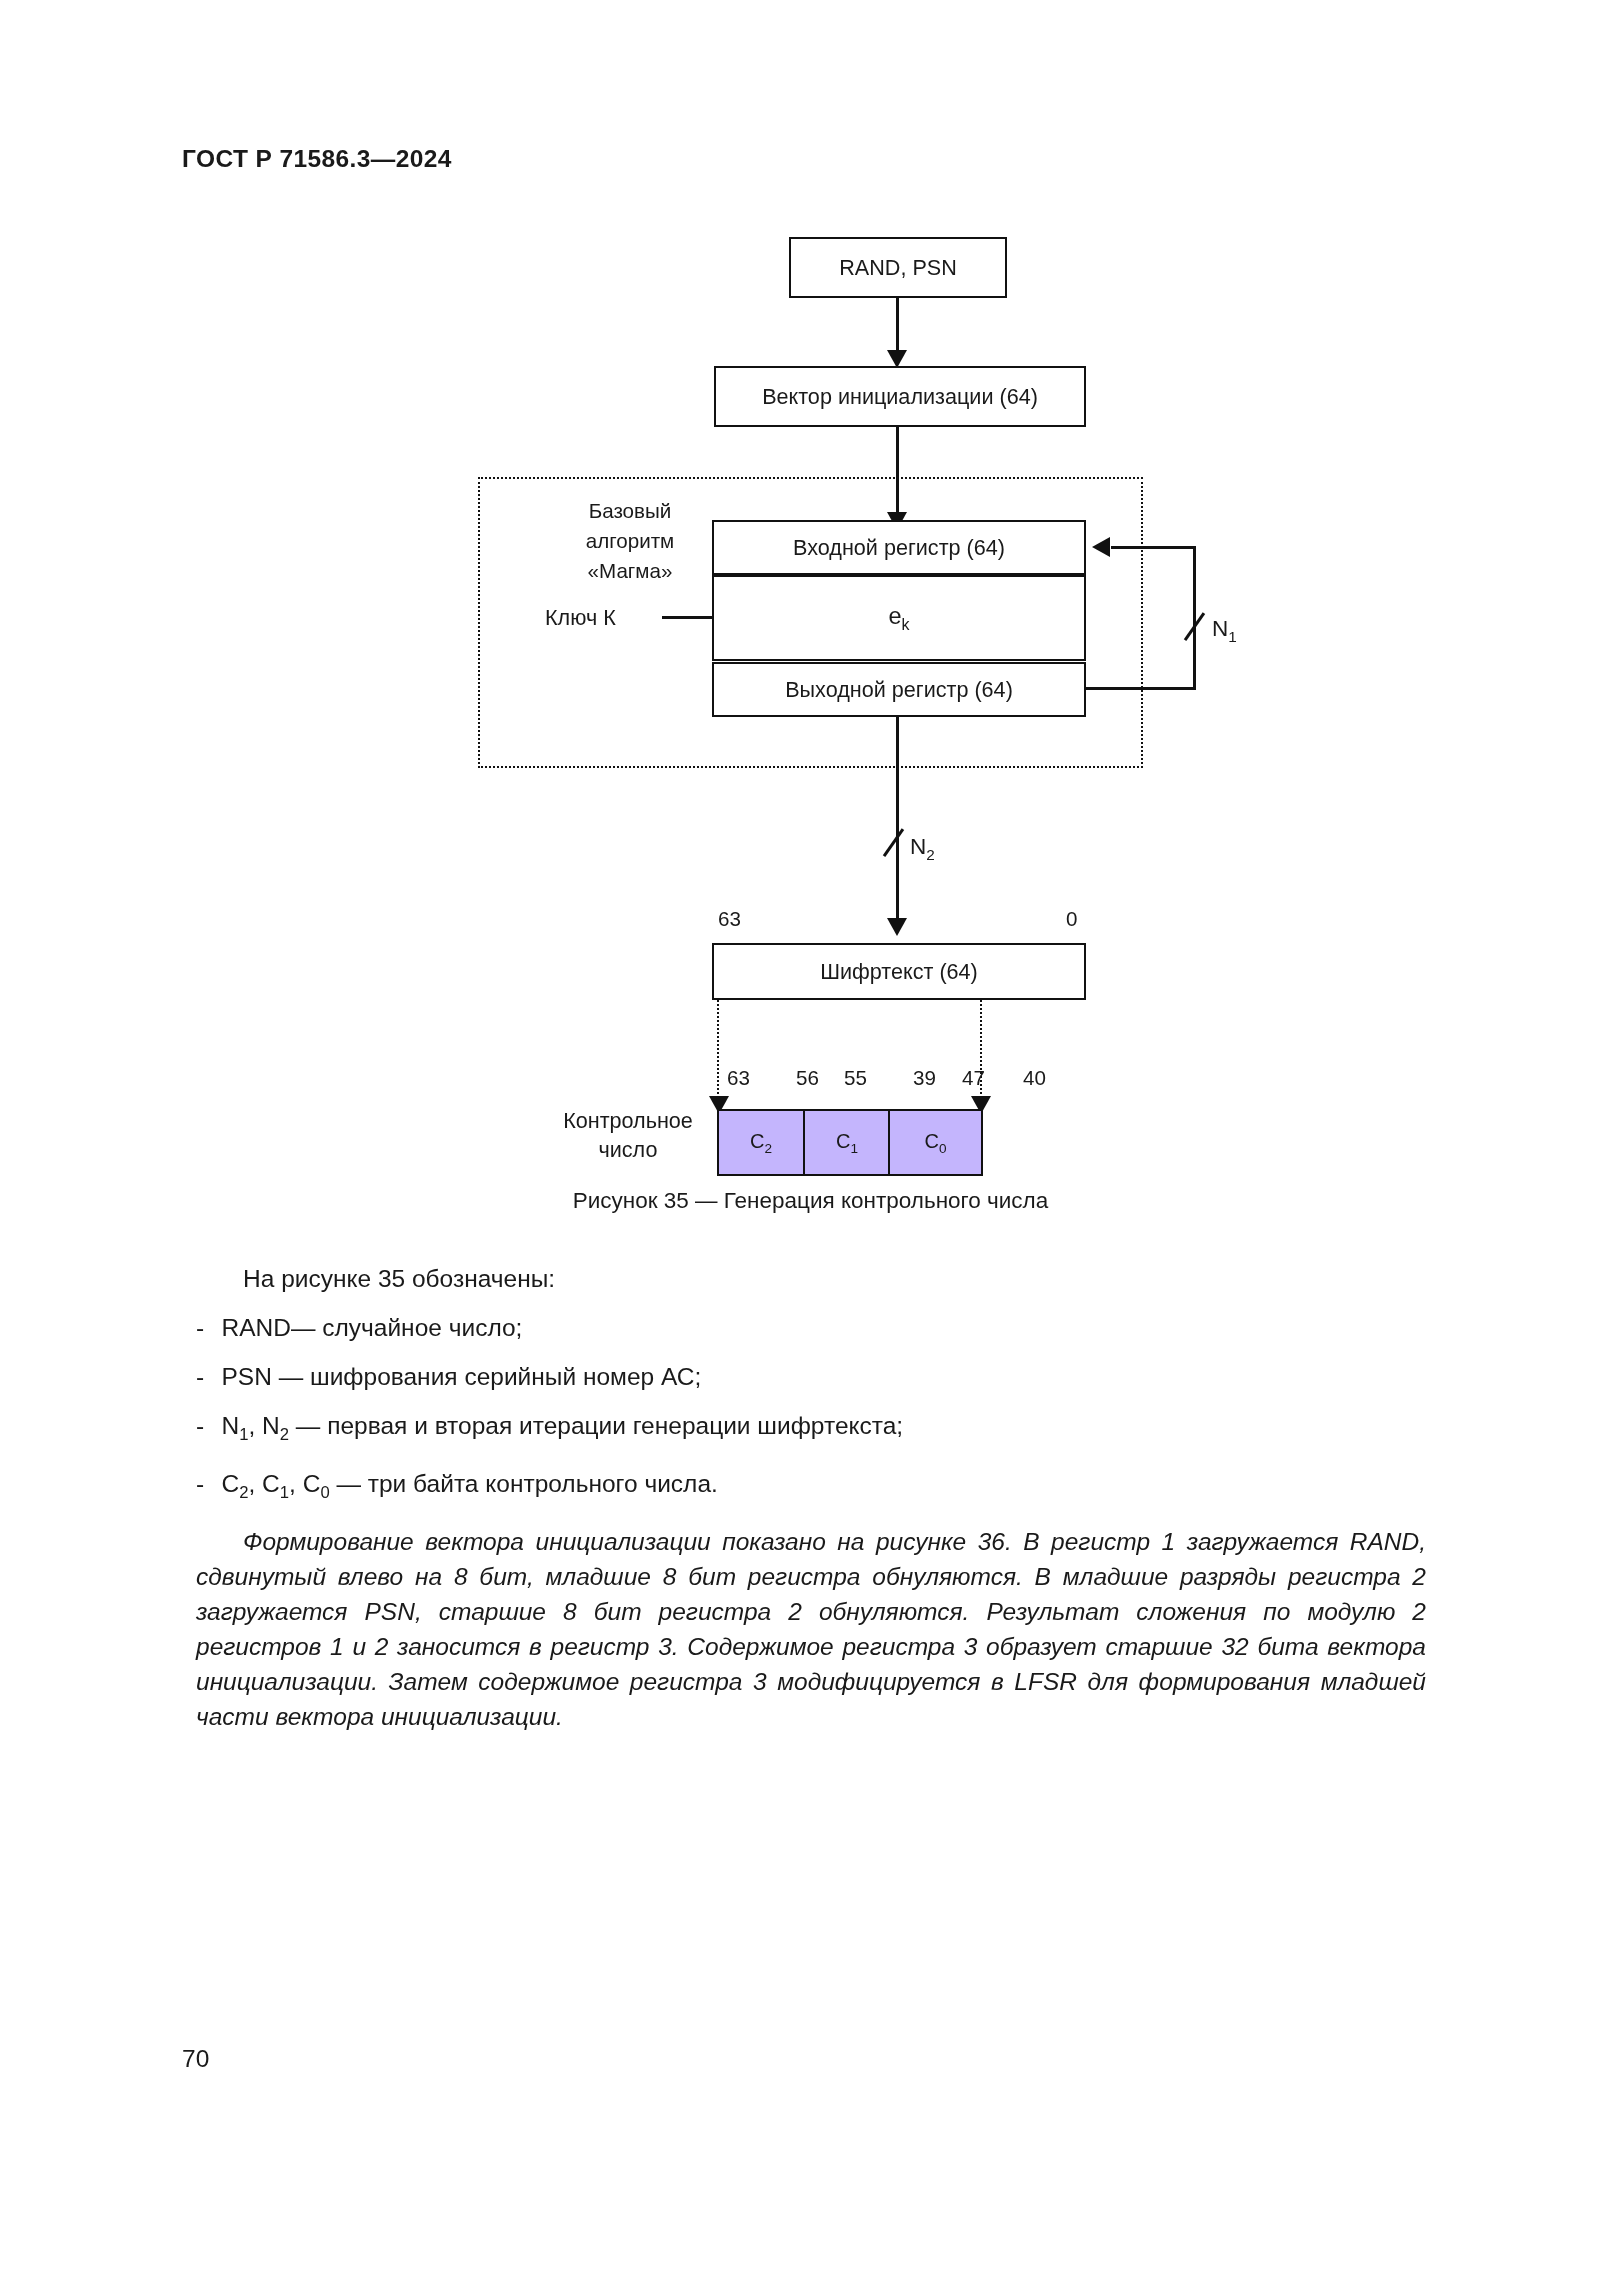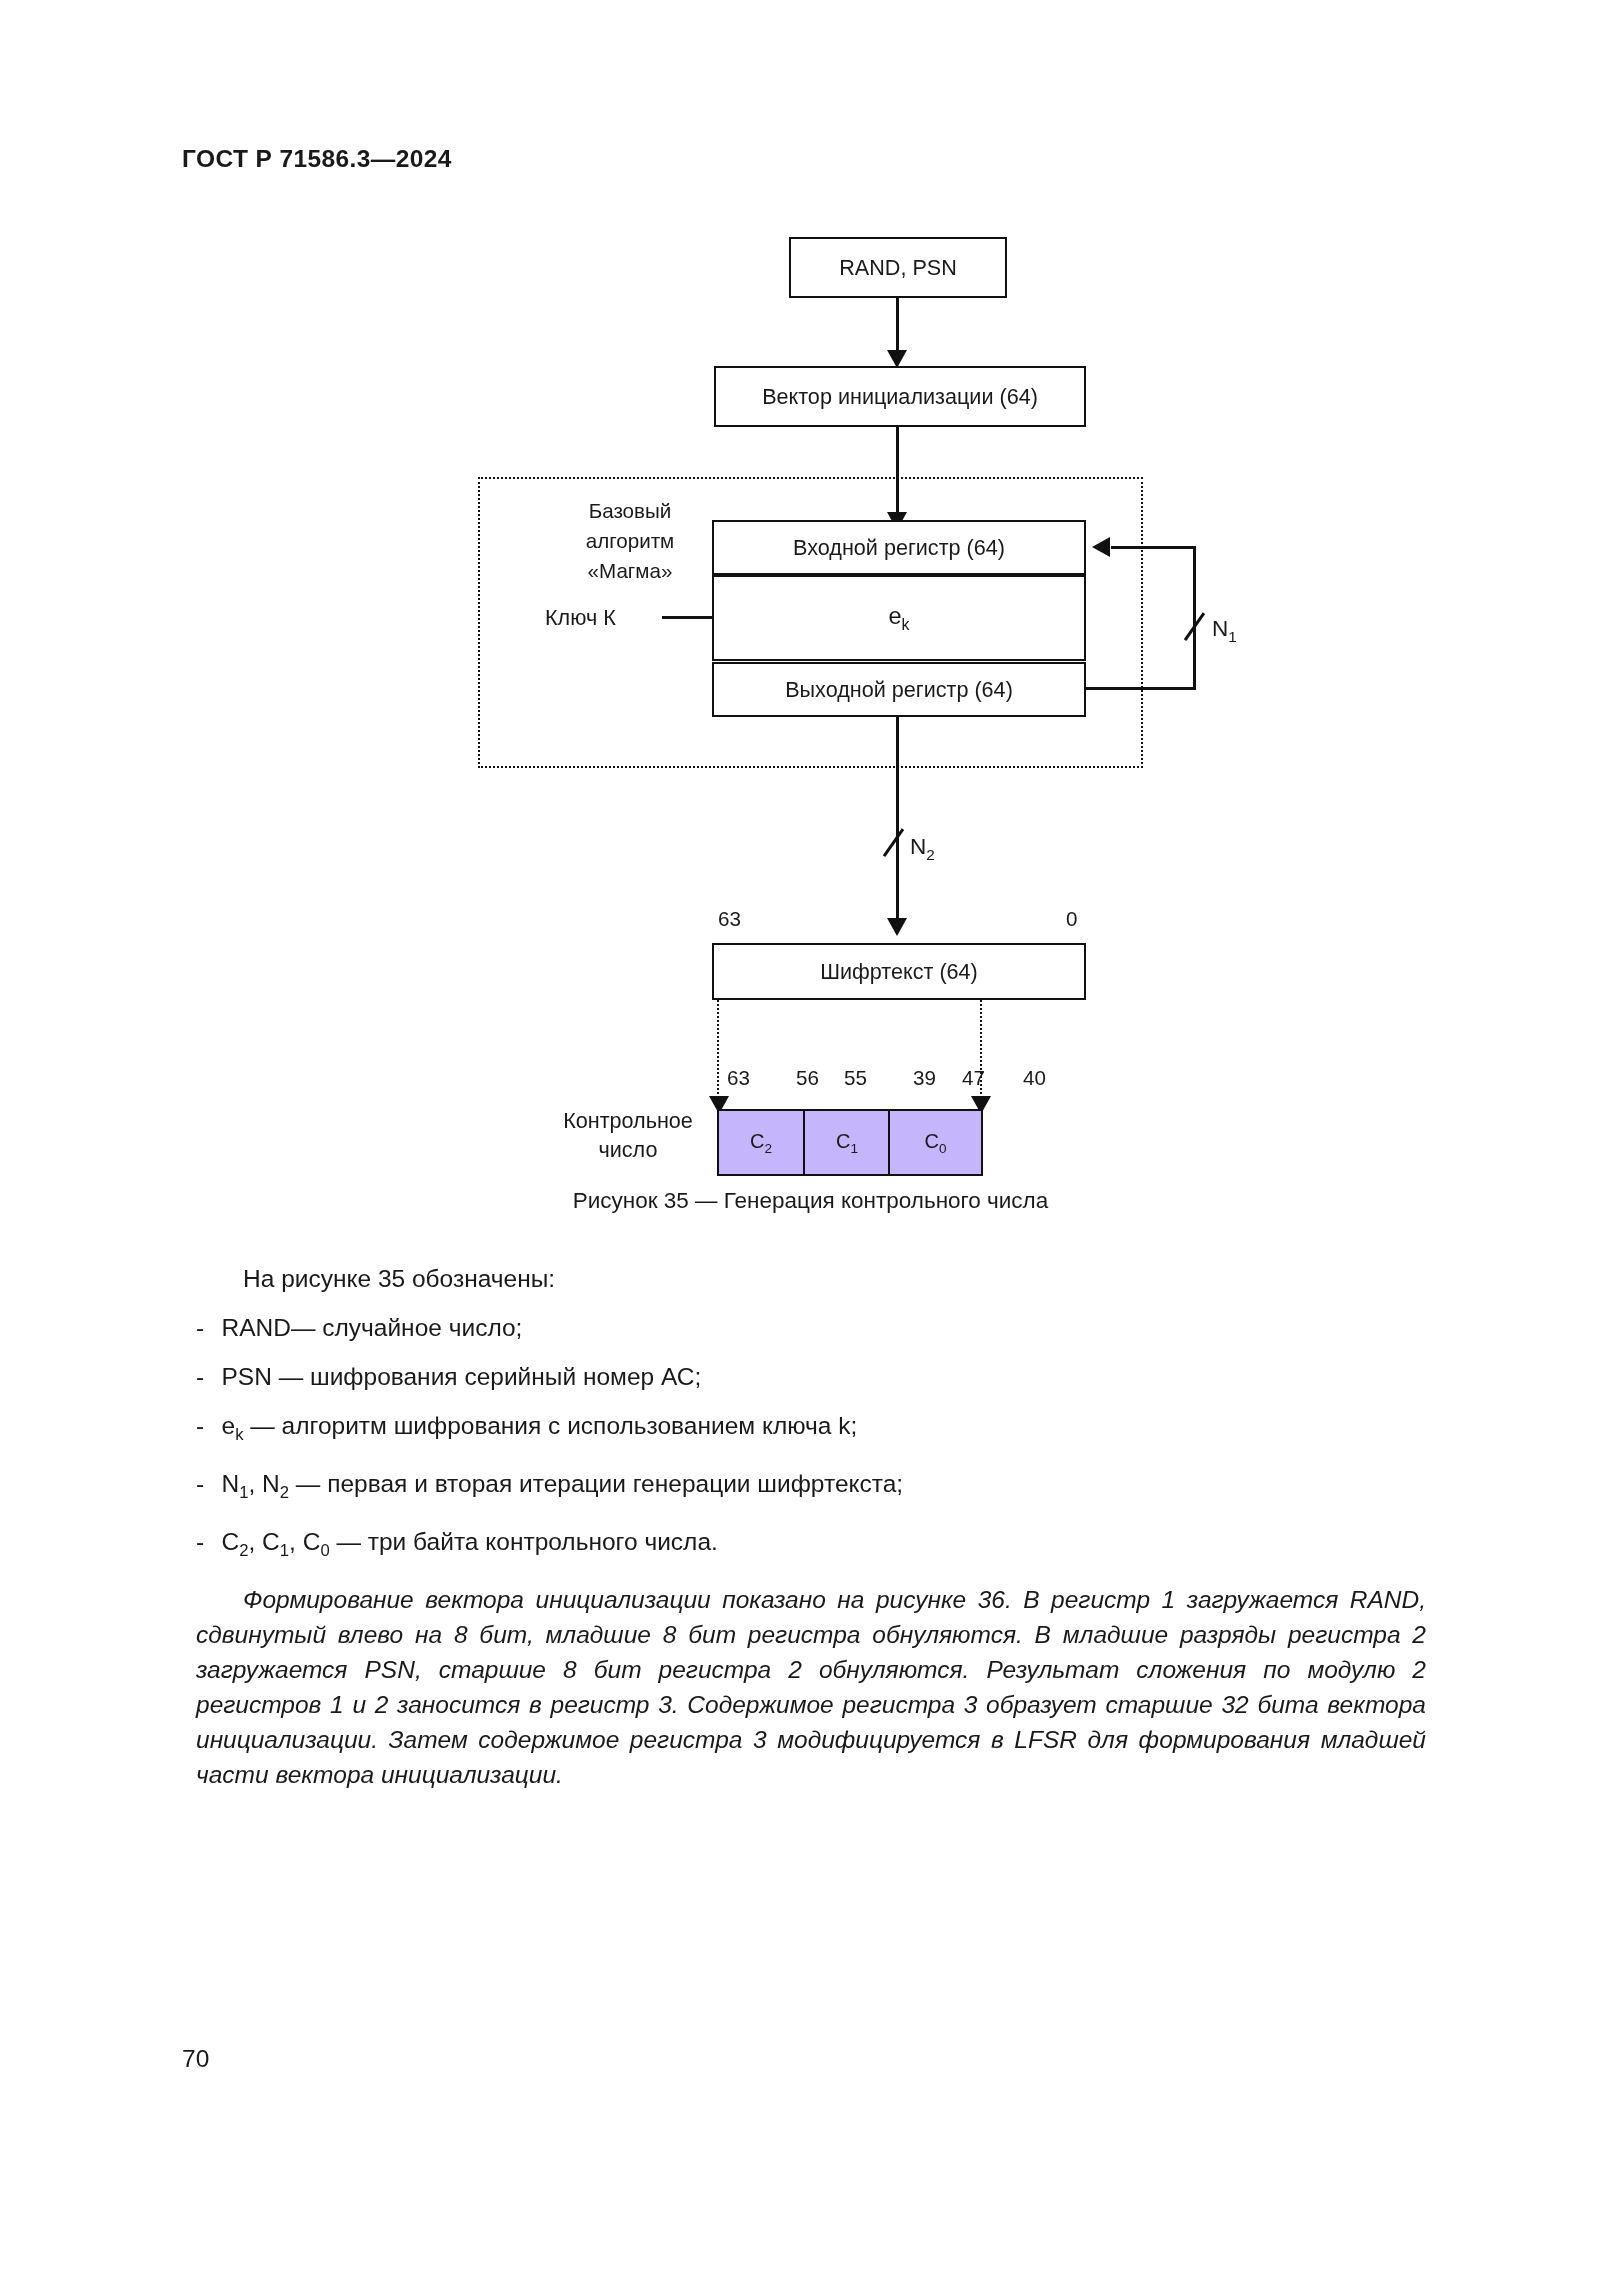--- a/index.html
+++ b/index.html
@@ -298,23 +298,20 @@
   <p class="lead-in">На рисунке 35 обозначены:</p>
 
   <p class="list-line">
     <span class="dash">-</span><span>RAND</span><span>— случайное число;</span>
   </p>
 
   <p class="list-line">
     <span class="dash">-</span><span>PSN</span><span> — шифрования серийный номер АС;</span>
   </p>
 
-  <p class="list-line">
-    <span class="dash">-</span><span><span>e</span><sub>k</sub></span><span> — алгоритм шифрования с использованием ключа k;</span>
-  </p>
 
   <p class="list-line">
     <span class="dash">-</span><span><span>N</span><sub>1</sub>, <span>N</span><sub>2</sub></span><span> — первая и вторая итерации генерации шифртекста;</span>
   </p>
 
   <p class="list-line">
     <span class="dash">-</span><span><span>C</span><sub>2</sub>, <span>C</span><sub>1</sub>, <span>C</span><sub>0</sub></span><span> — три байта контрольного числа.</span>
   </p>
 
   <p class="para">Формирование вектора инициализации показано на рисунке 36. В регистр 1 загружается RAND, сдвинутый влево на 8 бит, младшие 8 бит регистра обнуляются. В младшие разряды регистра 2 загружается PSN, старшие 8 бит регистра 2 обнуляются. Результат сложения по модулю 2 регистров 1 и 2 заносится в регистр 3. Содержимое регистра 3 образует старшие 32 бита вектора инициализации. Затем содержимое регистра 3 модифицируется в LFSR для формирования младшей части вектора инициализации.</p>

